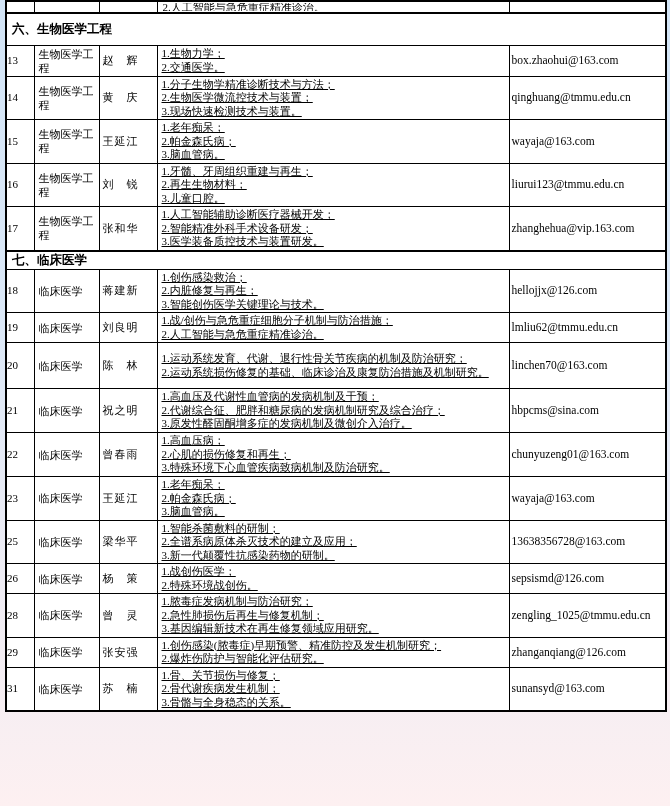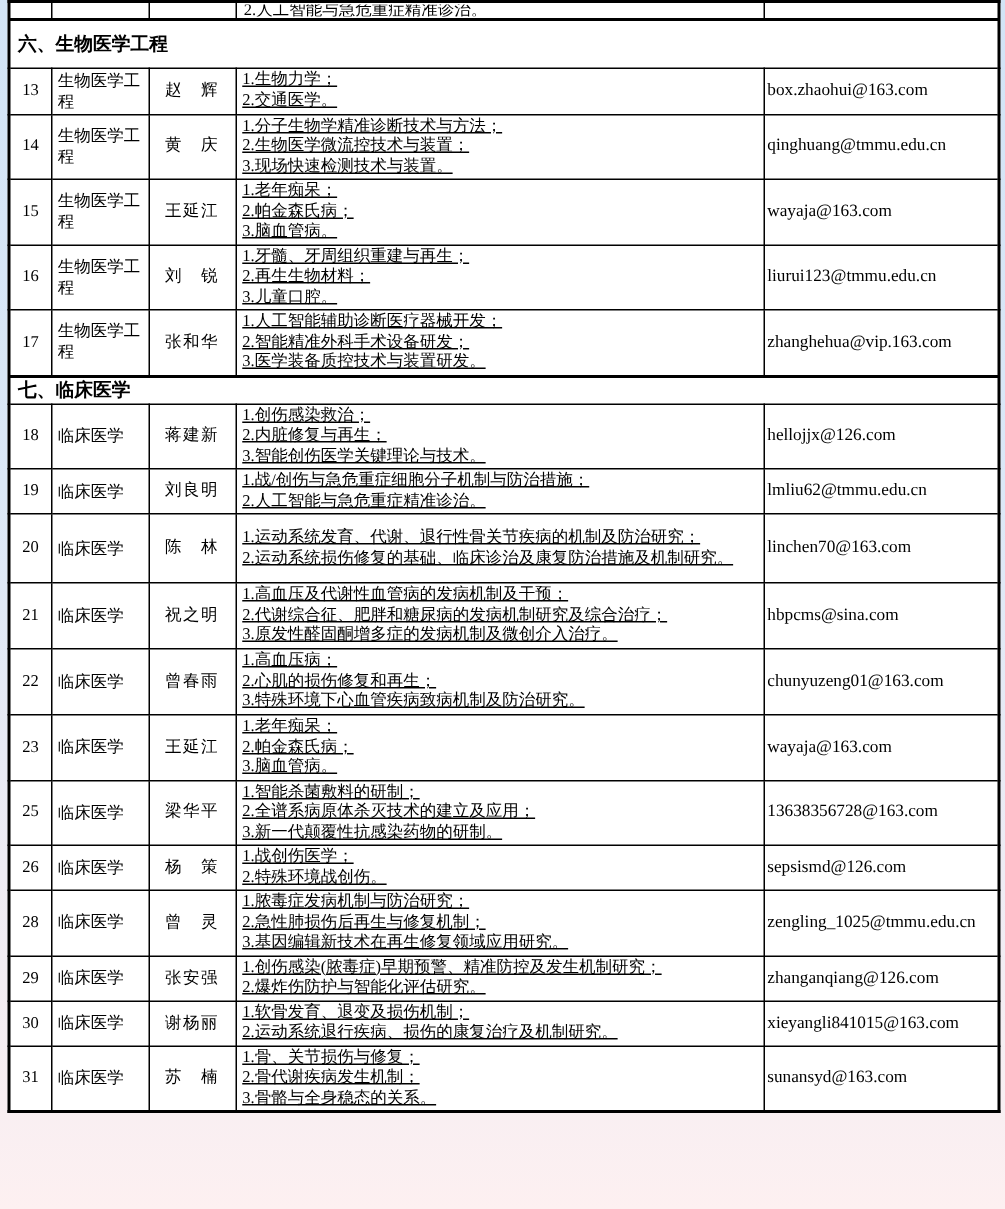--- a/index.html
+++ b/index.html
@@ -13,23 +13,23 @@
   table{
     width:660px;border-collapse:collapse;table-layout:fixed;
     background:#ffffff;border:2px solid #000;
   }
   td{
     border:1px solid #000;
     font-size:11px;line-height:13px;
     padding:1px 3px;vertical-align:middle;
     overflow:hidden;word-break:break-all;
   }
-  td.num{text-align:center;font-size:11px;padding:1px 0;}
+  td.num{font-size:11px;padding:1px 0;}
   td.field{text-align:left;line-height:14px;padding:1px 4px;}
-  td.name{text-align:center;letter-spacing:1px;}
+  td.name{text-align:left;letter-spacing:1px;}
   td.dirs{padding:1px 4px;text-decoration:underline;}
   td.dirs .dline{line-height:13.5px;}
   td.email{text-align:left;font-size:11.5px;padding:1px 2px;}
   tr.section td{
     font-weight:bold;font-size:12.5px;line-height:15px;
     text-align:left;padding:1px 5px;
     border-top:2px solid #000;border-bottom:1px solid #000;
   }
   
   .clipb{position:relative;height:8px;overflow:hidden;}
@@ -218,30 +218,20 @@
         <tr style="height: 30px;">
           <td class="num">29</td>
           <td class="field">临床医学</td>
           <td class="name">张安强</td>
           <td class="dirs">
             <div class="dline">1.创伤感染(脓毒症)早期预警、精准防控及发生机制研究；</div>
             <div class="dline">2.爆炸伤防护与智能化评估研究。</div>
           </td>
           <td class="email">zhanganqiang@126.com</td>
         </tr>
-        <tr style="height: 30px;">
-          <td class="num">30</td>
-          <td class="field">临床医学</td>
-          <td class="name">谢杨丽</td>
-          <td class="dirs">
-            <div class="dline">1.软骨发育、退变及损伤机制；</div>
-            <div class="dline">2.运动系统退行疾病、损伤的康复治疗及机制研究。</div>
-          </td>
-          <td class="email">xieyangli841015@163.com</td>
-        </tr>
         <tr style="height: 42px;">
           <td class="num">31</td>
           <td class="field">临床医学</td>
           <td class="name">苏　楠</td>
           <td class="dirs">
             <div class="dline">1.骨、关节损伤与修复；</div>
             <div class="dline">2.骨代谢疾病发生机制；</div>
             <div class="dline">3.骨骼与全身稳态的关系。</div>
           </td>
           <td class="email">sunansyd@163.com</td>

